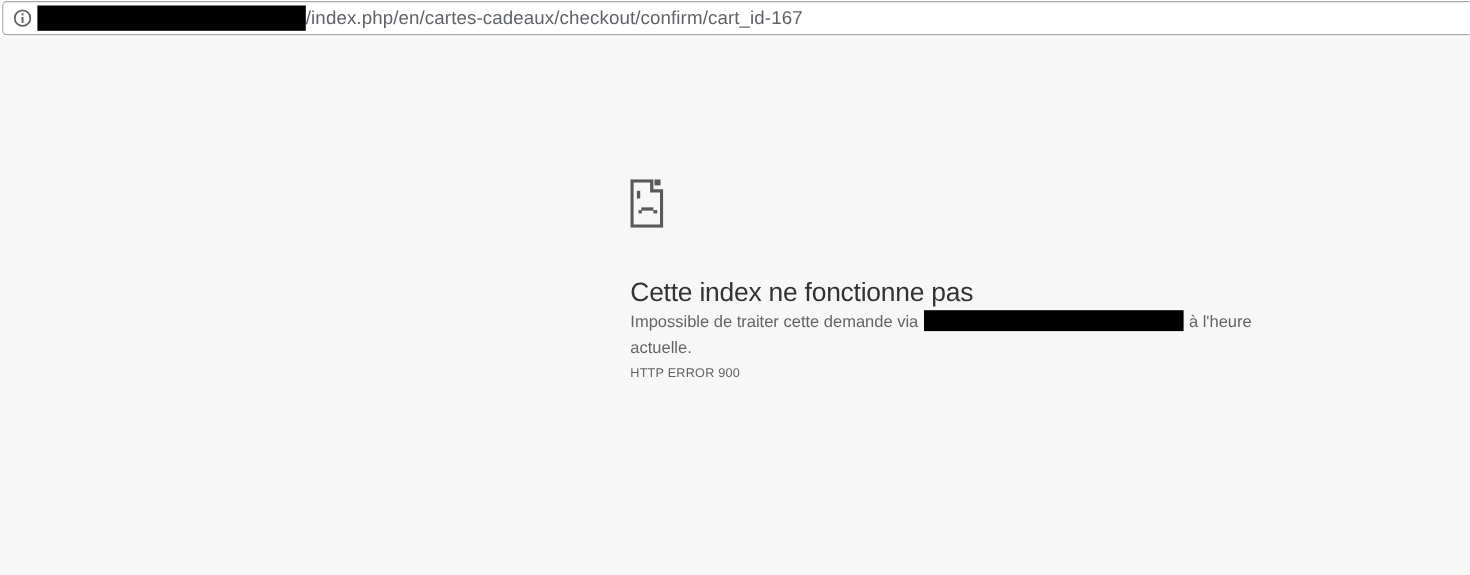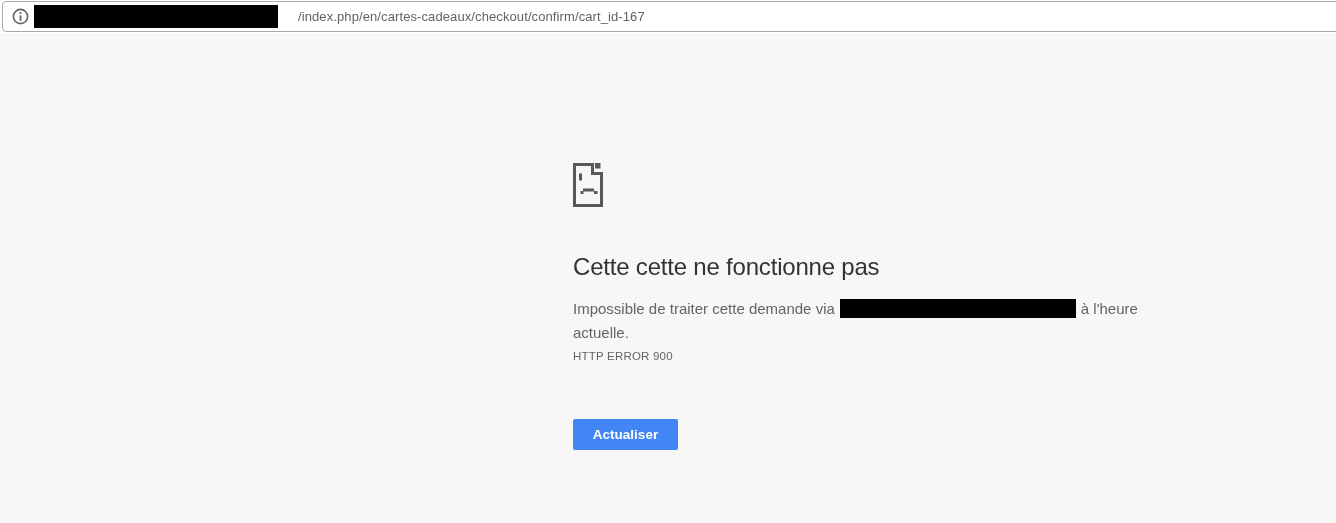--- a/index.html
+++ b/index.html
@@ -32,22 +32,22 @@
     flex: none;
     display: block;
   }
   .url-redaction {
     width: 244px; height: 23px;
     background: #000000;
     margin-left: 5px;
     flex: none;
   }
   .url-text {
-    margin-left: 20px;
-    font-size: 13px;
+    margin-left: 0;
+    font-size: 17px;
     color: #5f6368;
     white-space: nowrap;
     letter-spacing: 0.1px;
   }
 
   
   .error-content {
     position: absolute;
     left: 573px;
     top: 163px;
@@ -57,21 +57,20 @@
   .sad-icon { display: block; }
   .error-title {
     margin-top: 46px;
     font-size: 24px;
     font-weight: 400;
     color: #333333;
     letter-spacing: -0.2px;
     line-height: 28px;
   }
   .error-message {
-    margin-top: 16px;
     font-size: 15px;
     line-height: 24px;
     color: #646464;
   }
   .msg-redaction {
     display: inline-block;
     width: 236px; height: 19px;
     background: #000000;
     vertical-align: -4px;
     margin: 0 5px;
@@ -120,20 +119,19 @@
 
     <rect x="22" y="0" width="5.5" height="5.5" fill="#595959"></rect>
 
     <rect x="6" y="10.5" width="3" height="7" fill="#595959"></rect>
 
     <rect x="7.5" y="28" width="3" height="3" fill="#595959"></rect>
     <rect x="10" y="25.5" width="11" height="3" fill="#595959"></rect>
     <rect x="21" y="28" width="3.5" height="3" fill="#595959"></rect>
   </svg>
 
-  <h1 class="error-title">Cette cette ne fonctionne pas</h1>
+  <h1 class="error-title">Cette index ne fonctionne pas</h1>
 
   <p class="error-message"><span>Impossible de traiter cette demande via</span><span class="msg-redaction"></span><span>à l'heure actuelle.</span></p>
 
   <div class="error-code">HTTP ERROR 900</div>
 
-  <button class="reload-button">Actualiser</button>
 </div>
 
 </body></html>

